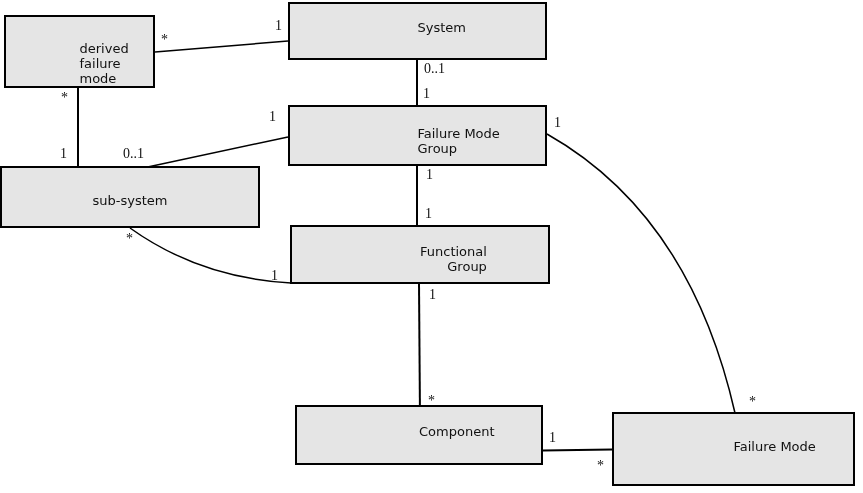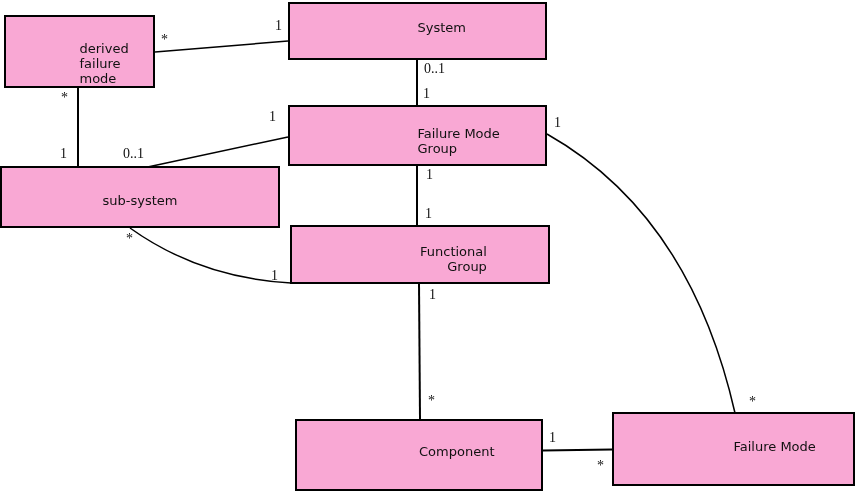--- a/index.html
+++ b/index.html
@@ -14,39 +14,39 @@
   }
   svg.edge-layer {
     position: absolute;
     left: 0; top: 0;
     width: 863px; height: 493px;
   }
   .node {
     position: absolute;
     box-sizing: border-box;
     border: 2px solid #000000;
-    background: #f9a8d4;
+    background: #e5e5e5;
   }
   .node .lbl {
     position: absolute;
     left: 50%;
     top: 50%;
     transform: translateY(-50%);
     font-size: 13px;
     line-height: 15px;
     white-space: pre-line;
     color: #111111;
   }
   
   #n-derived      { left: 4px;   top: 15px;  width: 151px; height: 73px; }
   #n-system       { left: 288px; top: 2px;   width: 259px; height: 58px; }
   #n-fmg          { left: 288px; top: 105px; width: 259px; height: 61px; }
-  #n-subsystem    { left: 0px;   top: 166px; width: 280px; height: 62px; }
+  #n-subsystem    { left: 0px;   top: 166px; width: 260px; height: 62px; }
   #n-functional   { left: 290px; top: 225px; width: 260px; height: 59px; }
-  #n-component    { left: 295px; top: 419px; width: 248px; height: 72px; }
+  #n-component    { left: 295px; top: 405px; width: 248px; height: 60px; }
   #n-failuremode  { left: 612px; top: 412px; width: 243px; height: 74px; }
   
   #n-derived .lbl     { top: calc(50% + 11px); }
   #n-system .lbl      { top: calc(50% - 4px); }
   #n-fmg .lbl         { top: calc(50% + 5px); }
   #n-functional .lbl  { top: calc(50% + 4px); text-align: right; }
   #n-component .lbl   { top: calc(50% - 4px); }
   #n-failuremode .lbl { top: calc(50% - 3px); }
   #n-subsystem .lbl   { left: 0; width: 100%; text-align: center; top: calc(50% + 3px); }
 

